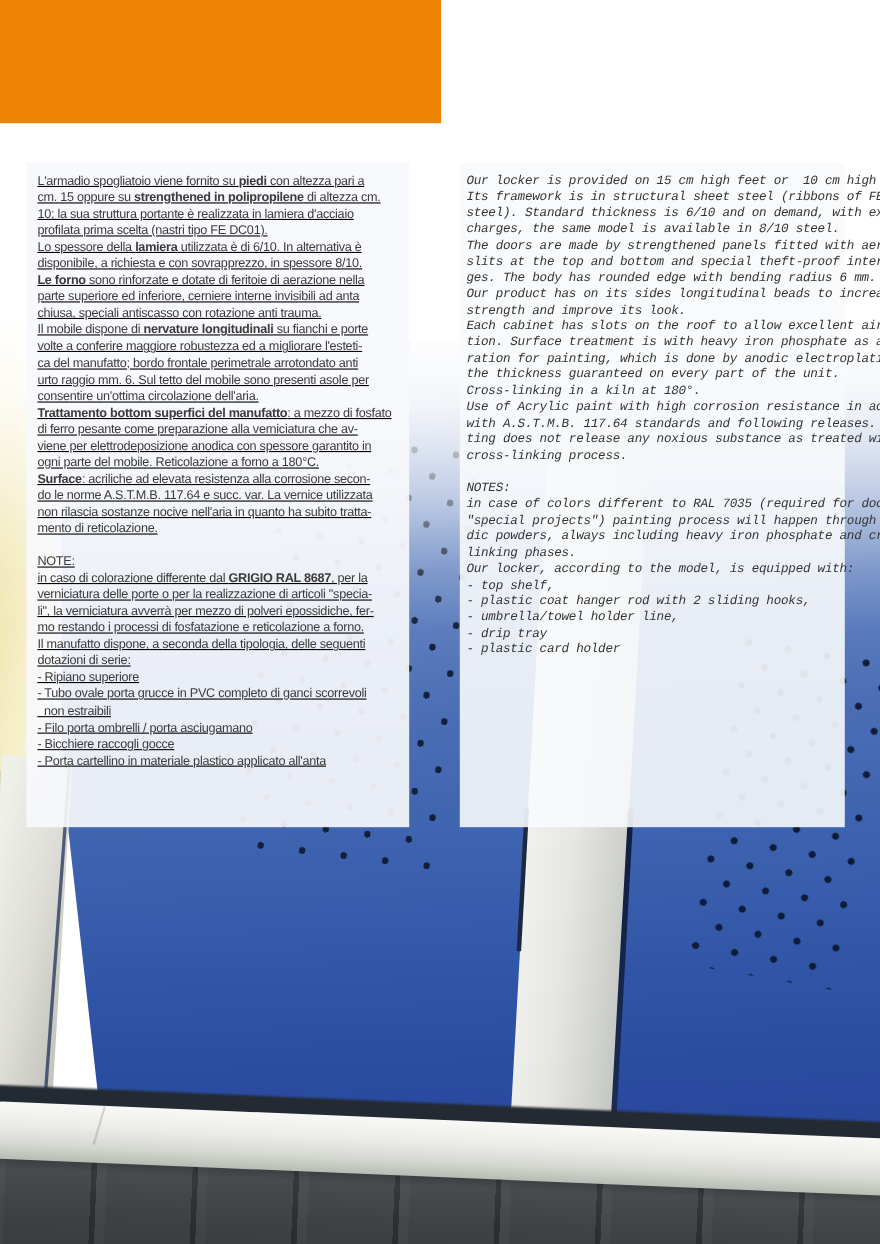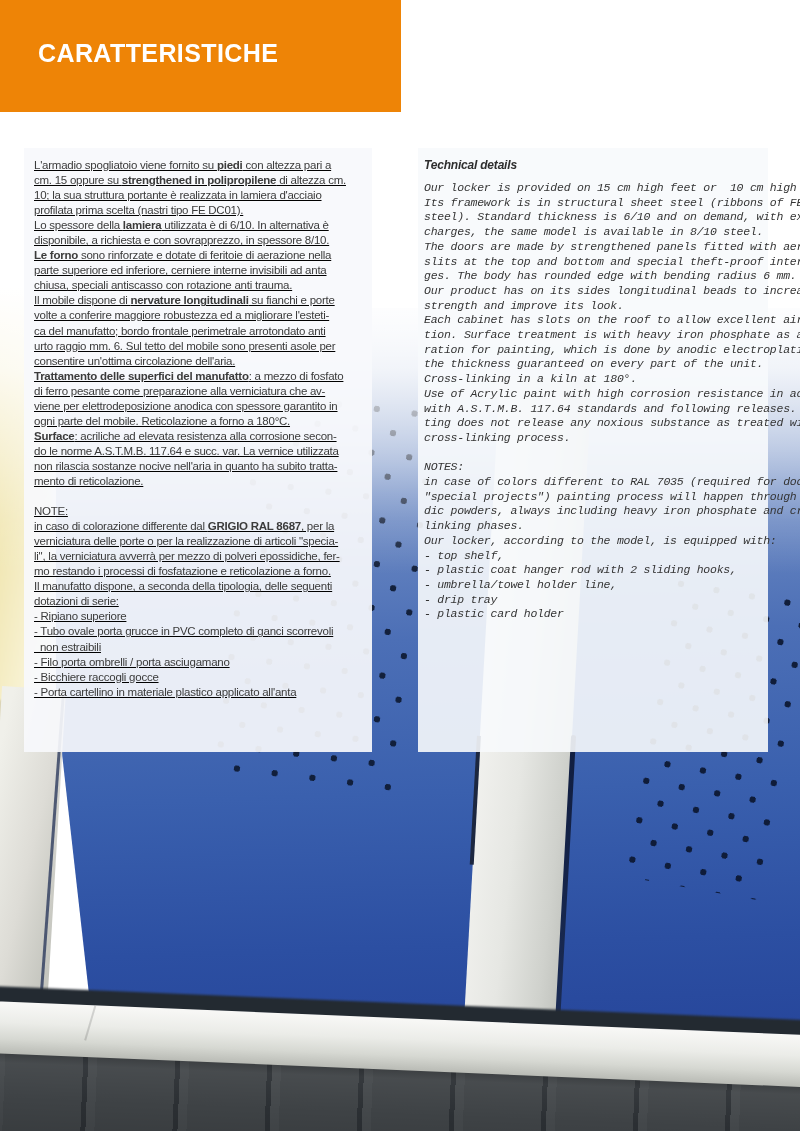--- a/index.html
+++ b/index.html
@@ -148,39 +148,39 @@
     <div class="photo-layer frame-strip"></div>
     <div class="photo-layer door-gap-line"></div>
     <div class="photo-layer white-fade"></div>
     <div class="photo-layer door-post"></div>
     <div class="photo-layer door-shadow"></div>
     <div class="photo-layer plinth"></div>
     <div class="photo-layer base-rail"></div>
   </div>
 
   <div class="banner" style="background: rgb(238, 132, 6);">
-    <h1 class="banner-title"><span>CARATTERISTICHE</span><br></h1>
+    <h1 class="banner-title"><br></h1>
   </div>
 
   <div class="panel panel-left">
     <div class="body-text">L'armadio spogliatoio viene fornito su <b>piedi</b> con altezza pari a
 cm. 15 oppure su <b>strengthened in polipropilene</b> di altezza cm.
 10; la sua struttura portante è realizzata in lamiera d'acciaio
 profilata prima scelta (nastri tipo FE DC01).
 Lo spessore della <b>lamiera</b> utilizzata è di 6/10. In alternativa è
 disponibile, a richiesta e con sovrapprezzo, in spessore 8/10.
 <b>Le forno</b> sono rinforzate e dotate di feritoie di aerazione nella
 parte superiore ed inferiore, cerniere interne invisibili ad anta
 chiusa, speciali antiscasso con rotazione anti trauma.
 Il mobile dispone di <b>nervature longitudinali</b> su fianchi e porte
 volte a conferire maggiore robustezza ed a migliorare l'esteti-
 ca del manufatto; bordo frontale perimetrale arrotondato anti
 urto raggio mm. 6. Sul tetto del mobile sono presenti asole per
 consentire un'ottima circolazione dell'aria.
-<b>Trattamento delle superfici del manufatto</b>: a mezzo di fosfato
+<b>Trattamento bottom superfici del manufatto</b>: a mezzo di fosfato
 di ferro pesante come preparazione alla verniciatura che av-
 viene per elettrodeposizione anodica con spessore garantito in
 ogni parte del mobile. Reticolazione a forno a 180°C.
 <b>Surface</b>: acriliche ad elevata resistenza alla corrosione secon-
 do le norme A.S.T.M.B. 117.64 e succ. var. La vernice utilizzata
 non rilascia sostanze nocive nell'aria in quanto ha subito tratta-
 mento di reticolazione.
 
 NOTE:
 in caso di colorazione differente dal <b>GRIGIO RAL 8687</b>, per la
@@ -191,21 +191,20 @@
 dotazioni di serie:
 - Ripiano superiore
 - Tubo ovale porta grucce in PVC completo di ganci scorrevoli
   non estraibili
 - Filo porta ombrelli / porta asciugamano
 - Bicchiere raccogli gocce
 - Porta cartellino in materiale plastico applicato all'anta</div>
   </div>
 
   <div class="panel panel-right">
-    <div class="heading-en">Technical details</div>
     <div class="body-text">Our locker is provided on 15 cm high feet or  10 cm high plinth.
 Its framework is in structural sheet steel (ribbons of FE DC01
 steel). Standard thickness is 6/10 and on demand, with extra
 charges, the same model is available in 8/10 steel.
 The doors are made by strengthened panels fitted with aeration
 slits at the top and bottom and special theft-proof internal hin-
 ges. The body has rounded edge with bending radius 6 mm.
 Our product has on its sides longitudinal beads to increase
 strength and improve its look.
 Each cabinet has slots on the roof to allow excellent air circula-

